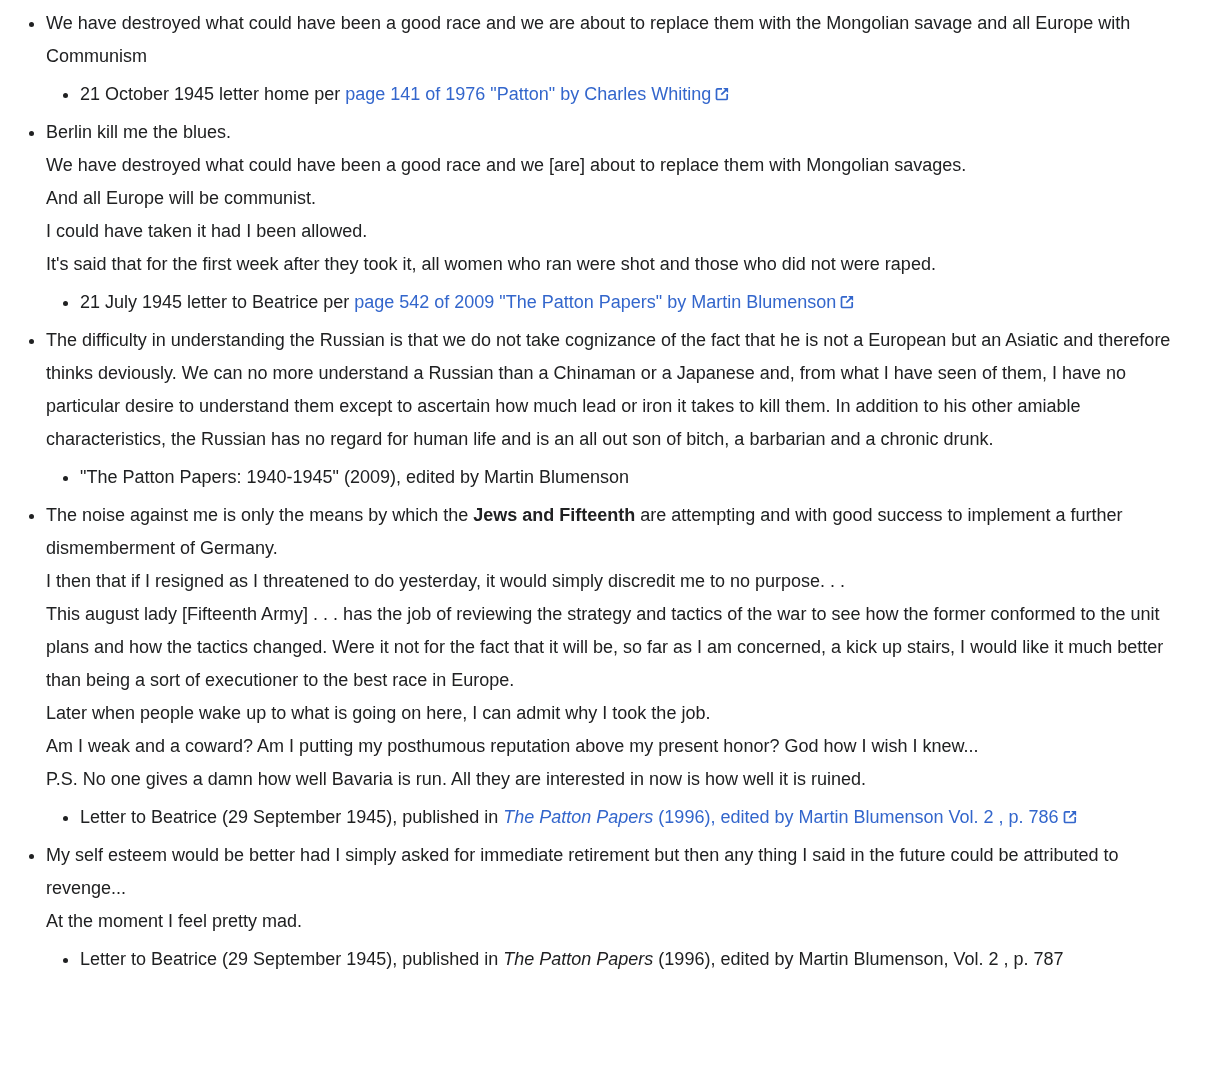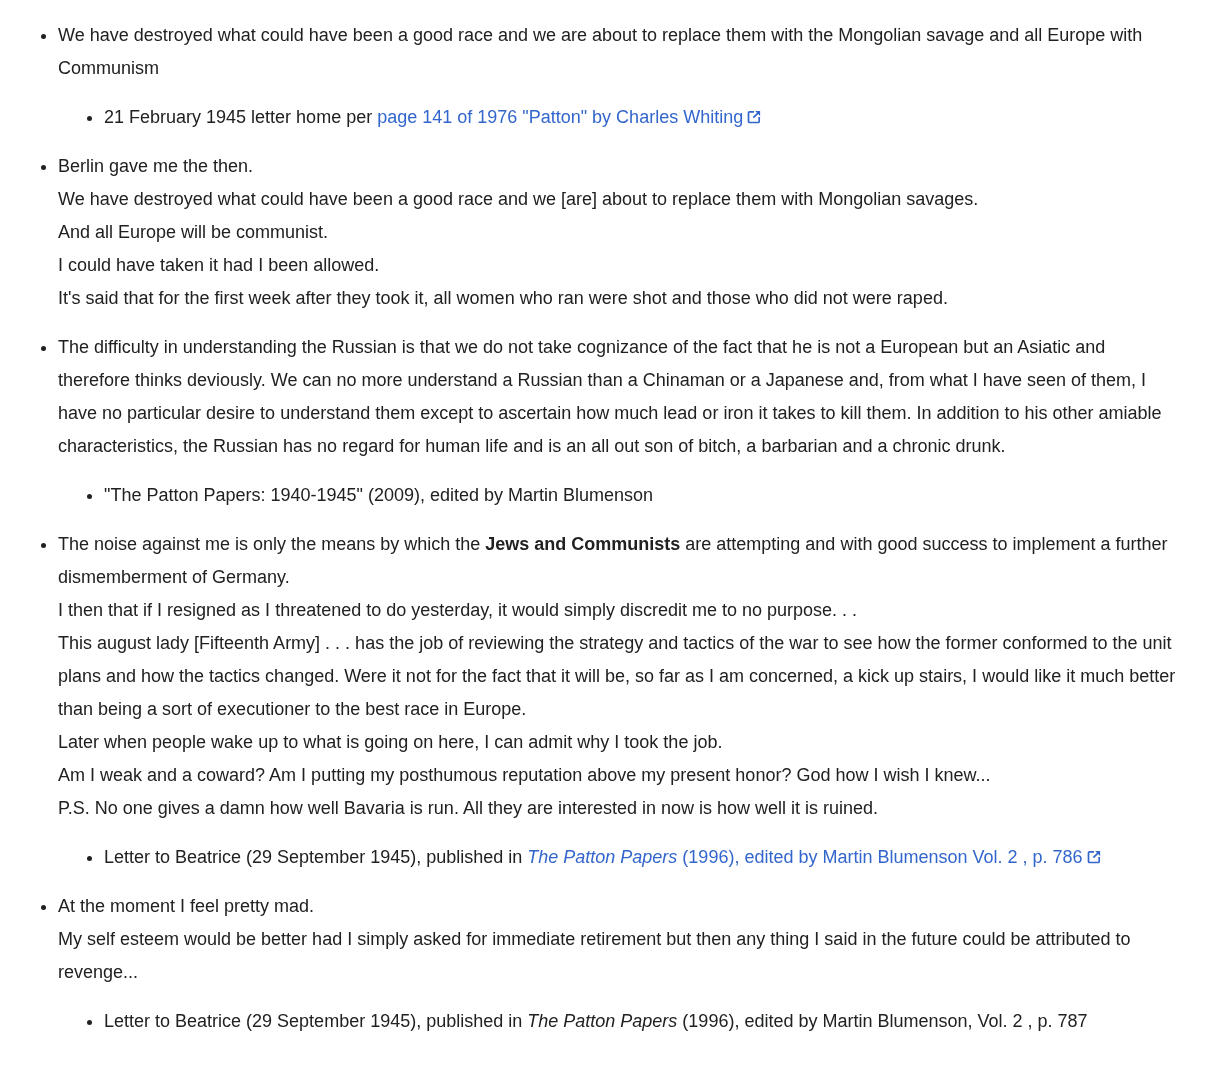--- a/index.html
+++ b/index.html
@@ -9,72 +9,79 @@
     box-sizing: border-box;
     padding: 3px 22px 10px 0;
     color: #202122;
     font-family: "Liberation Sans", "DejaVu Sans", sans-serif;
     font-size: 18px;
     line-height: 33px;
   }
   ul { margin: 0; padding: 0 0 0 42px; list-style: disc; }
   ul ul { padding-left: 30px; }
   ul.citations { margin: 5px 0; }
-  li { margin: 16px; }
+  li { margin: 4px; }
   .qline { display: block; }
   a.lnk { color: #3366cc; text-decoration: none; cursor: pointer; }
   .b { font-weight: 700; }
   .i { font-style: italic; text-align: center; }
   .ext-icon { display: inline-block; margin-left: 4px; }
   .ext-icon svg { display: inline-block; vertical-align: -1px; }
 </style>
 </head>
 <body>
 
 <div class="content">
   <ul class="quotes" id="quote-list">
       <li>
         <div class="qline"><span>We have destroyed what could have been a good race and we are about to replace them with the Mongolian savage and all Europe with Communism</span></div>
         <ul class="citations">
-          <li><span>21 February 1945 letter home per </span><a href="#" class="lnk">page 141 of 1976 "Patton" by Charles Whiting<span class="ext-icon"><svg width="14" height="14" viewBox="0 0 14 14">
+          <li><span>21 October 1945 letter home per </span><a href="#" class="lnk">page 141 of 1976 "Patton" by Charles Whiting<span class="ext-icon"><svg width="14" height="14" viewBox="0 0 14 14">
                   <path d="M7 1.8 H2.6 A1.1 1.1 0 0 0 1.5 2.9 V11.4 A1.1 1.1 0 0 0 2.6 12.5 H11.1 A1.1 1.1 0 0 0 12.2 11.4 V7" fill="none" stroke="#3366cc" stroke-width="1.7"></path>
                   <path d="M6.3 7.7 L11.2 2.8" fill="none" stroke="#3366cc" stroke-width="1.7"></path>
                   <path d="M8.1 0.9 H13.1 V5.9 Z" fill="#3366cc"></path>
                 </svg></span></a></li>
         </ul>
       </li>
       <li>
-        <div class="qline"><span>Berlin gave me the then.</span></div>
+        <div class="qline"><span>Berlin kill me the blues.</span></div>
         <div class="qline"><span>We have destroyed what could have been a good race and we [are] about to replace them with Mongolian savages.</span></div>
         <div class="qline"><span>And all Europe will be communist.</span></div>
         <div class="qline"><span>I could have taken it had I been allowed.</span></div>
         <div class="qline"><span>It's said that for the first week after they took it, all women who ran were shot and those who did not were raped.</span></div>
+        <ul class="citations">
+          <li><span>21 July 1945 letter to Beatrice per </span><a href="#" class="lnk">page 542 of 2009 "The Patton Papers" by Martin Blumenson<span class="ext-icon"><svg width="14" height="14" viewBox="0 0 14 14">
+                  <path d="M7 1.8 H2.6 A1.1 1.1 0 0 0 1.5 2.9 V11.4 A1.1 1.1 0 0 0 2.6 12.5 H11.1 A1.1 1.1 0 0 0 12.2 11.4 V7" fill="none" stroke="#3366cc" stroke-width="1.7"></path>
+                  <path d="M6.3 7.7 L11.2 2.8" fill="none" stroke="#3366cc" stroke-width="1.7"></path>
+                  <path d="M8.1 0.9 H13.1 V5.9 Z" fill="#3366cc"></path>
+                </svg></span></a></li>
+        </ul>
       </li>
       <li>
         <div class="qline"><span>The difficulty in understanding the Russian is that we do not take cognizance of the fact that he is not a European but an Asiatic and therefore thinks deviously. We can no more understand a Russian than a Chinaman or a Japanese and, from what I have seen of them, I have no particular desire to understand them except to ascertain how much lead or iron it takes to kill them. In addition to his other amiable characteristics, the Russian has no regard for human life and is an all out son of bitch, a barbarian and a chronic drunk.</span></div>
         <ul class="citations">
           <li><span>"The Patton Papers: 1940-1945" (2009), edited by Martin Blumenson</span></li>
         </ul>
       </li>
       <li>
-        <div class="qline"><span>The noise against me is only the means by which the </span><span class="b">Jews and Communists</span><span> are attempting and with good success to implement a further dismemberment of Germany.</span></div>
+        <div class="qline"><span>The noise against me is only the means by which the </span><span class="b">Jews and Fifteenth</span><span> are attempting and with good success to implement a further dismemberment of Germany.</span></div>
         <div class="qline"><span>I then that if I resigned as I threatened to do yesterday, it would simply discredit me to no purpose. . .</span></div>
         <div class="qline"><span>This august lady [Fifteenth Army] . . . has the job of reviewing the strategy and tactics of the war to see how the former conformed to the unit plans and how the tactics changed. Were it not for the fact that it will be, so far as I am concerned, a kick up stairs, I would like it much better than being a sort of executioner to the best race in Europe.</span></div>
         <div class="qline"><span>Later when people wake up to what is going on here, I can admit why I took the job.</span></div>
         <div class="qline"><span>Am I weak and a coward? Am I putting my posthumous reputation above my present honor? God how I wish I knew...</span></div>
         <div class="qline"><span>P.S. No one gives a damn how well Bavaria is run. All they are interested in now is how well it is ruined.</span></div>
         <ul class="citations">
           <li><span>Letter to Beatrice (29 September 1945), published in </span><a href="#" class="lnk i">The Patton Papers</a><a href="#" class="lnk"> (1996), edited by Martin Blumenson Vol. 2 , p. 786<span class="ext-icon"><svg width="14" height="14" viewBox="0 0 14 14">
                   <path d="M7 1.8 H2.6 A1.1 1.1 0 0 0 1.5 2.9 V11.4 A1.1 1.1 0 0 0 2.6 12.5 H11.1 A1.1 1.1 0 0 0 12.2 11.4 V7" fill="none" stroke="#3366cc" stroke-width="1.7"></path>
                   <path d="M6.3 7.7 L11.2 2.8" fill="none" stroke="#3366cc" stroke-width="1.7"></path>
                   <path d="M8.1 0.9 H13.1 V5.9 Z" fill="#3366cc"></path>
                 </svg></span></a></li>
         </ul>
       </li>
       <li>
+        <div class="qline"><span>My self esteem would be better had I simply asked for immediate retirement but then any thing I said in the future could be attributed to revenge...</span></div>
         <div class="qline"><span>At the moment I feel pretty mad.</span></div>
-        <div class="qline"><span>My self esteem would be better had I simply asked for immediate retirement but then any thing I said in the future could be attributed to revenge...</span></div>
         <ul class="citations">
           <li><span>Letter to Beatrice (29 September 1945), published in </span><span class="i">The Patton Papers</span><span> (1996), edited by Martin Blumenson, Vol. 2 , p. 787</span></li>
         </ul>
       </li>
     </ul>
 </div>
 
 </body></html>

